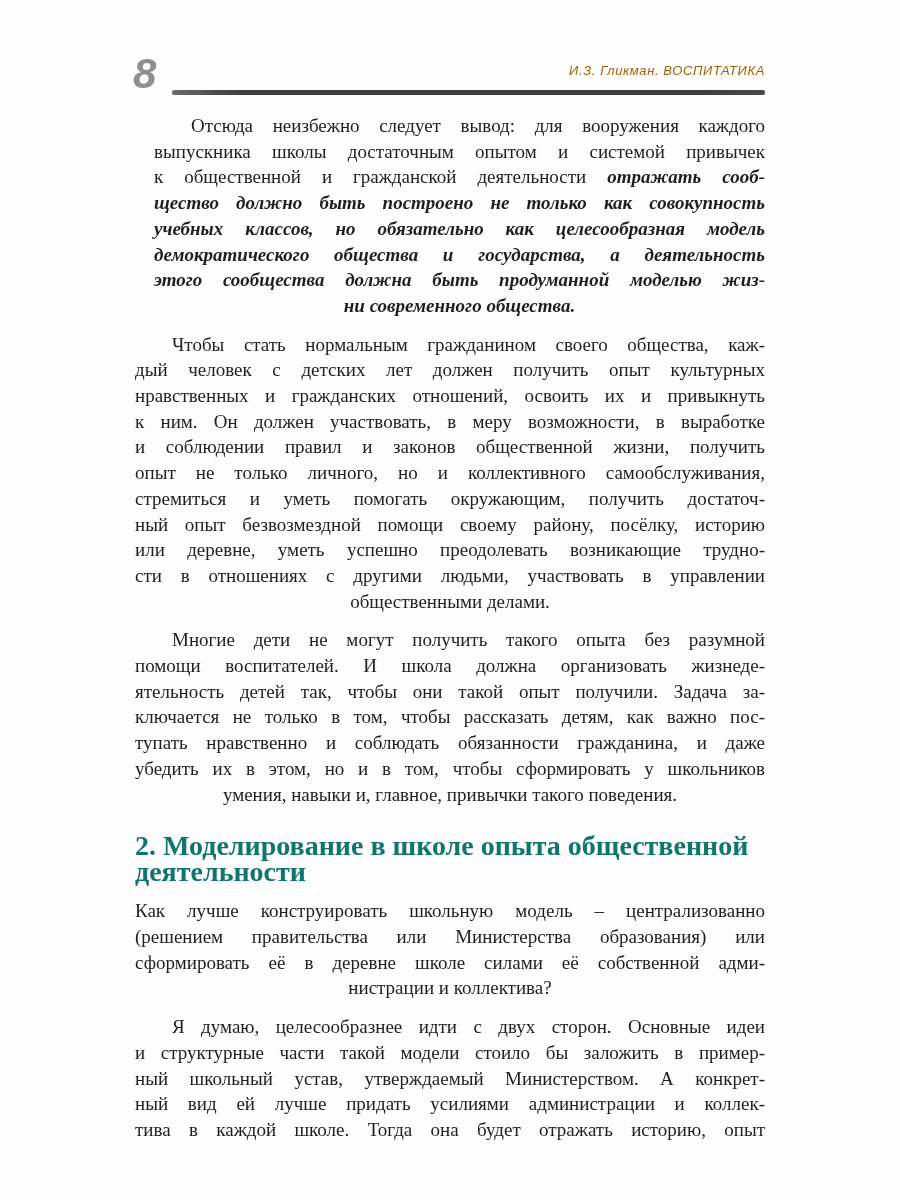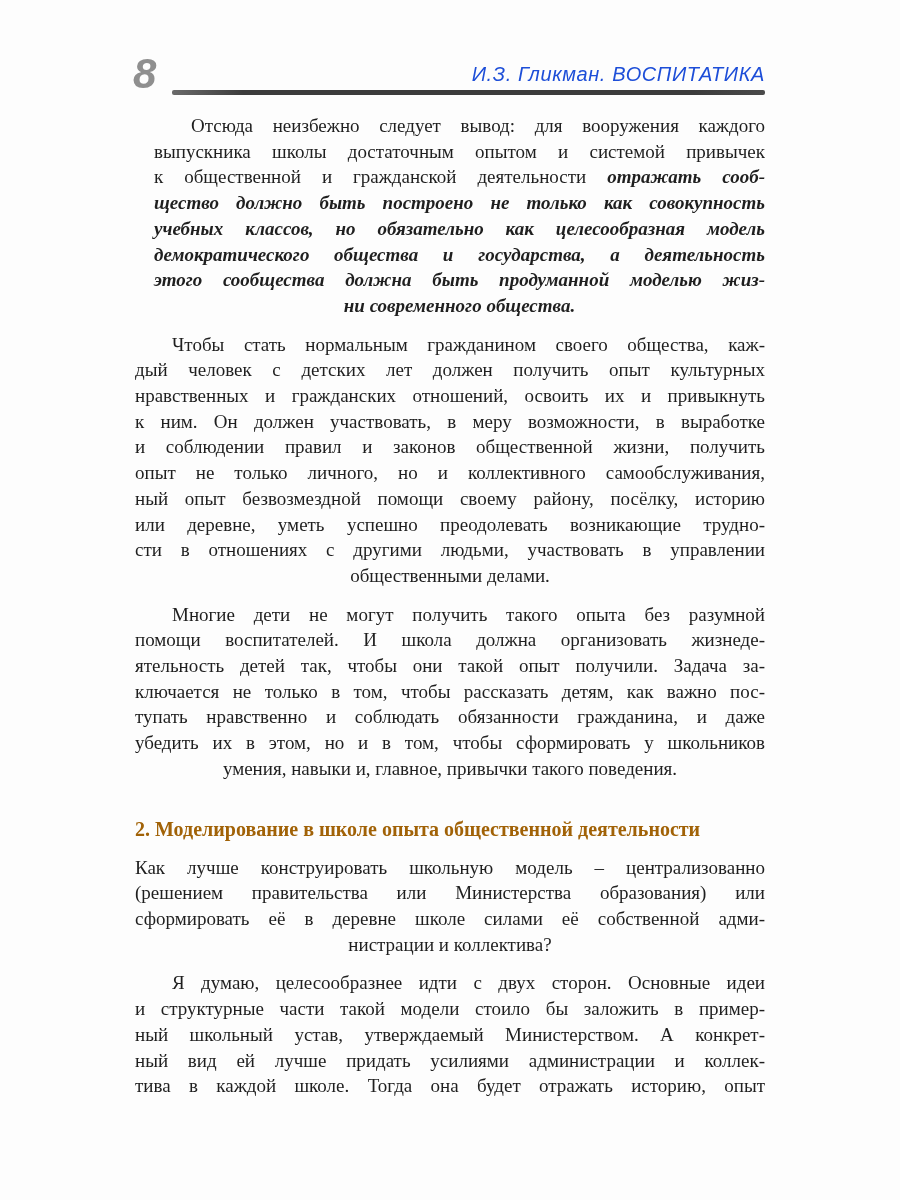--- a/index.html
+++ b/index.html
@@ -27,22 +27,22 @@
     font-weight: bold;
     font-size: 42px;
     line-height: 42px;
     color: #8f8f8f;
   }
   .header-title {
     position: absolute;
     right: 0; top: 6px;
     font-family: "Liberation Sans", sans-serif;
     font-style: italic;
-    font-size: 20px;
-    color: #1d4ed8;
+    font-size: 13px;
+    color: #a16207;
     letter-spacing: 0.6px;
   }
   .header-rule {
     position: absolute;
     left: 37px; right: 0; top: 33px;
     height: 5px;
     background: linear-gradient(90deg, #6a6a6a 0%, #3c3c3c 12%, #3c3c3c 88%, #4a4a4a 100%);
     border-radius: 2px;
   }
   .page-text {
@@ -58,25 +58,25 @@
   .line.just {
     text-align: justify;
     text-align-last: justify;
   }
   .line.indent { padding-left: 37px; }
   .bi {
     font-weight: bold;
     font-style: italic;
   }
   .heading {
-    margin-top: 34px;
+    margin-top: 26px;
     margin-bottom: 7px;
-    font-size: 20px;
+    font-size: 28px;
     font-weight: bold;
-    color: #a16207;
+    color: #0f766e;
     line-height: 26px;
   }
 </style>
 </head>
 <body>
 
 <div class="sheet">
   <div class="pageheader">
     <div class="page-num">8</div>
     <div class="header-title">И.З. Гликман. ВОСПИТАТИКА</div>
@@ -93,20 +93,21 @@
         <div class="line just"><span class="bi">этого сообщества должна быть продуманной моделью жиз-</span></div>
         <div class="line"><span class="bi">ни современного общества.</span></div>
       </div>
       <div class="para">
         <div class="line just indent"><span>Чтобы стать нормальным гражданином своего общества, каж-</span></div>
         <div class="line just"><span>дый человек с детских лет должен получить опыт культурных</span></div>
         <div class="line just"><span>нравственных и гражданских отношений, освоить их и привыкнуть</span></div>
         <div class="line just"><span>к ним. Он должен участвовать, в меру возможности, в выработке</span></div>
         <div class="line just"><span>и соблюдении правил и законов общественной жизни, получить</span></div>
         <div class="line just"><span>опыт не только личного, но и коллективного самообслуживания,</span></div>
+        <div class="line just"><span>стремиться и уметь помогать окружающим, получить достаточ-</span></div>
         <div class="line just"><span>ный опыт безвозмездной помощи своему району, посёлку, историю</span></div>
         <div class="line just"><span>или деревне, уметь успешно преодолевать возникающие трудно-</span></div>
         <div class="line just"><span>сти в отношениях с другими людьми, участвовать в управлении</span></div>
         <div class="line"><span>общественными делами.</span></div>
       </div>
       <div class="para">
         <div class="line just indent"><span>Многие дети не могут получить такого опыта без разумной</span></div>
         <div class="line just"><span>помощи воспитателей. И школа должна организовать жизнеде-</span></div>
         <div class="line just"><span>ятельность детей так, чтобы они такой опыт получили. Задача за-</span></div>
         <div class="line just"><span>ключается не только в том, чтобы рассказать детям, как важно пос-</span></div>

